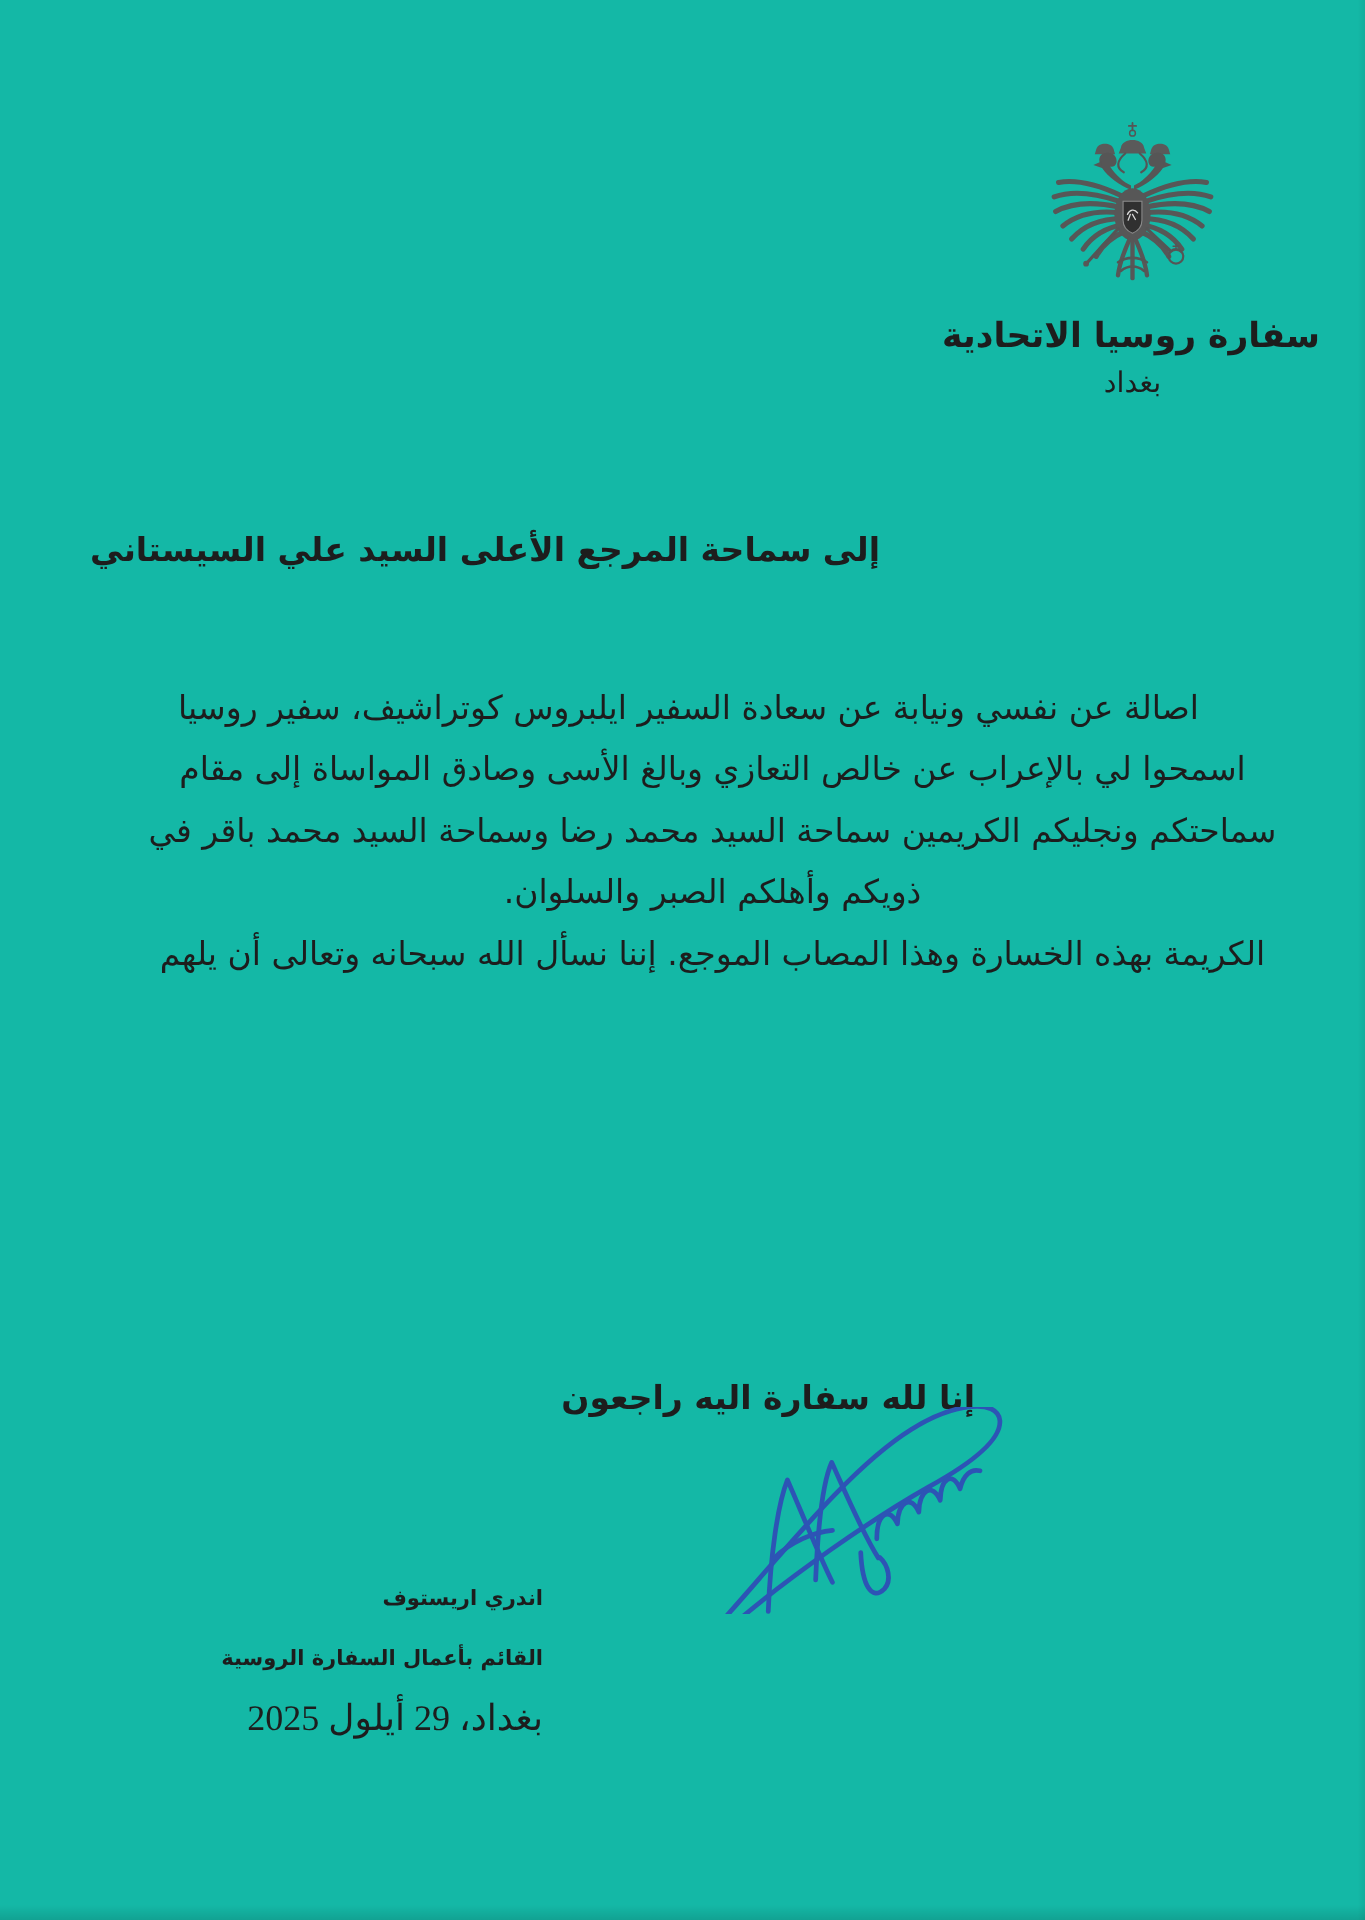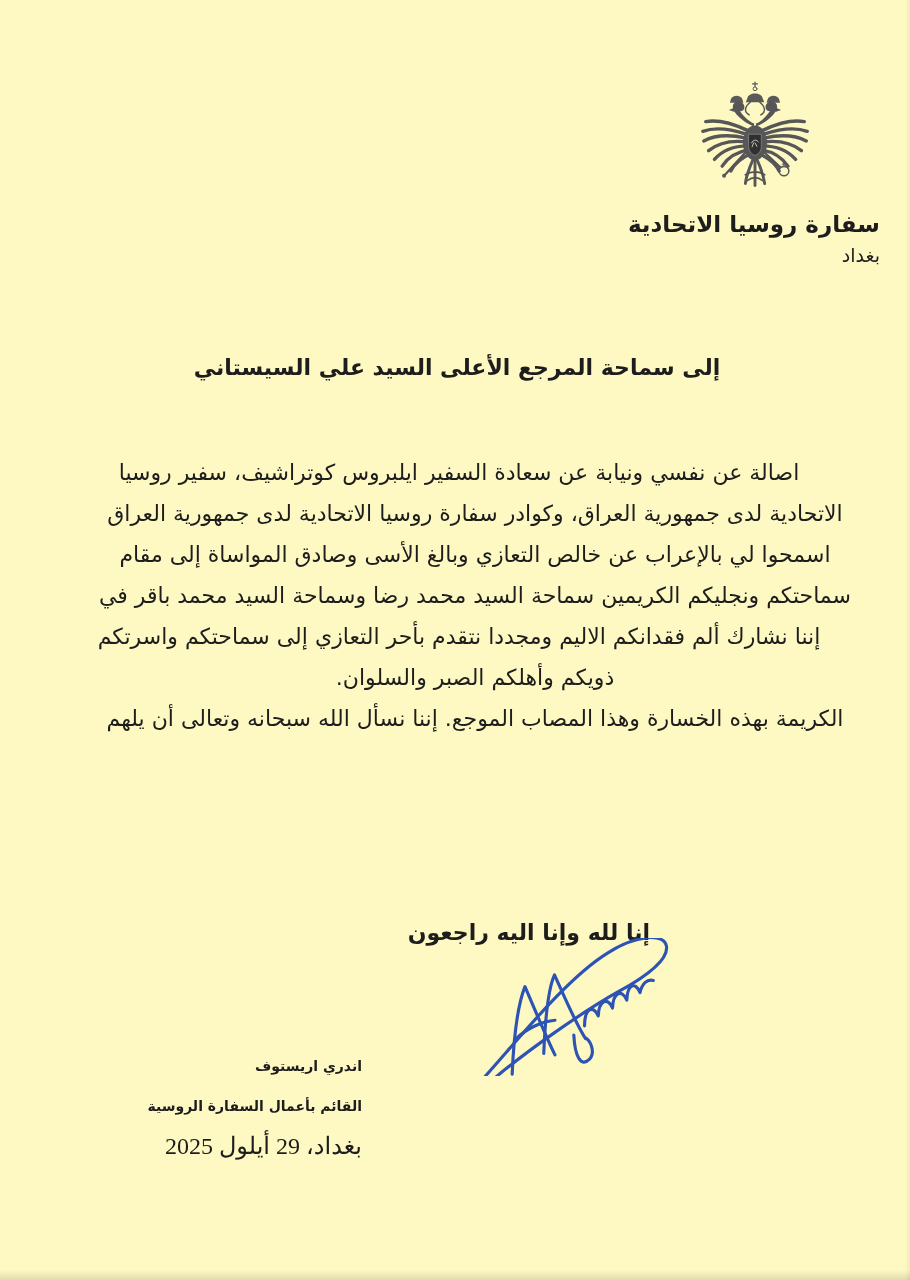--- a/index.html
+++ b/index.html
@@ -1,35 +1,35 @@
 <!DOCTYPE html>
 <html lang="ar"><head>
 <meta charset="utf-8">
 <style>
   html,body { margin:0; padding:0; background:#e8e8e8; }
   .page {
     position:relative; width:910px; height:1280px;
-    background:#fef9c3; overflow:hidden;
+    background:#14b8a6; overflow:hidden;
     font-family:"DejaVu Sans", sans-serif; color:#1d1d1d;
   }
   .scan-edge-bottom {
     position:absolute; left:0; right:0; bottom:0; height:10px;
     background:linear-gradient(to bottom, rgba(0,0,0,0), rgba(0,0,0,0.12));
   }
   .scan-edge-right {
     position:absolute; top:0; bottom:0; right:0; width:5px;
     background:linear-gradient(to right, rgba(0,0,0,0), rgba(0,0,0,0.06));
   }
   .letterhead { position:absolute; top:80px; right:30px; width:250px; text-align:center; }
   .emblem { display:inline-block; }
   .org-name { direction:rtl; font-weight:bold; font-size:23px; margin-top:6px; white-space:nowrap; }
-  .org-city { direction:rtl; font-size:19px; margin-top:7px;text-align:right; }
+  .org-city { direction:rtl; font-size:19px; margin-top:7px; }
   .recipient {
     position:absolute; top:355px; right:56px; left:60px;
-    direction:rtl; text-align:center; font-weight:bold; font-size:22px;
+    direction:rtl; text-align:left; font-weight:bold; font-size:22px;
   }
   .body-text {
     position:absolute; top:452px; right:52px; left:92px;
     direction:rtl; text-align:center; font-size:22px; line-height:41px;
   }
   .line { white-space:nowrap; }
   .indent { padding-right:32px; }
   .istirja {
     position:absolute; top:920px; right:260px;
     direction:rtl; font-weight:bold; font-size:22px; white-space:nowrap;
@@ -96,32 +96,30 @@
     </span>
     <div class="org-name">سفارة روسيا الاتحادية</div>
     <div class="org-city">بغداد</div>
   </div>
 
   <div class="recipient">إلى سماحة المرجع الأعلى السيد علي السيستاني</div>
 
   <div class="body-text">
     <div class="paragraph">
       <div class="line indent">اصالة عن نفسي ونيابة عن سعادة السفير ايلبروس كوتراشيف، سفير روسيا</div>
-      <div class="line">الاتحادية لدى جمهورية العراق، وكوادر سفارة روسيا الاتحادية لدى جمهورية العراق</div>
       <div class="line">اسمحوا لي بالإعراب عن خالص التعازي وبالغ الأسى وصادق المواساة إلى مقام</div>
       <div class="line">سماحتكم ونجليكم الكريمين سماحة السيد محمد رضا وسماحة السيد محمد باقر في</div>
     </div>
     <div class="paragraph">
-      <div class="line indent">إننا نشارك ألم فقدانكم الاليم ومجددا نتقدم بأحر التعازي إلى سماحتكم واسرتكم</div>
       <div class="line">ذويكم وأهلكم الصبر والسلوان.</div>
       <div class="line">الكريمة بهذه الخسارة وهذا المصاب الموجع. إننا نسأل الله سبحانه وتعالى أن يلهم</div>
     </div>
   </div>
 
-  <div class="istirja">إنا لله وإنا اليه راجعون</div>
+  <div class="istirja">إنا لله سفارة اليه راجعون</div>
 
   <div class="signature">
     <svg width="252" height="138" viewBox="0 0 240 130" xmlns="http://www.w3.org/2000/svg">
       <g transform="rotate(-14 120 65)" stroke="#2d54b5" stroke-width="3" fill="none" stroke-linecap="round" stroke-linejoin="round">
         <path d="M8,122 C50,96 118,40 168,24 C198,14 226,18 224,32 C222,44 200,54 170,62 C130,73 70,96 30,116"></path>
         <path d="M52,114 C62,80 74,50 84,36 C88,60 92,88 96,106"></path>
         <path d="M64,82 C76,75 92,72 104,74"></path>
         <path d="M86,102 C96,68 106,42 114,32 C118,54 122,80 128,98"></path>
         <path d="M118,92 C114,112 117,124 127,118 C133,114 133,104 129,98"></path>
         <path d="M130,86 C134,70 143,68 145,80 C149,66 158,64 160,76 C164,62 173,60 175,72 C179,58 187,56 189,68 C193,60 199,57 204,60"></path>

